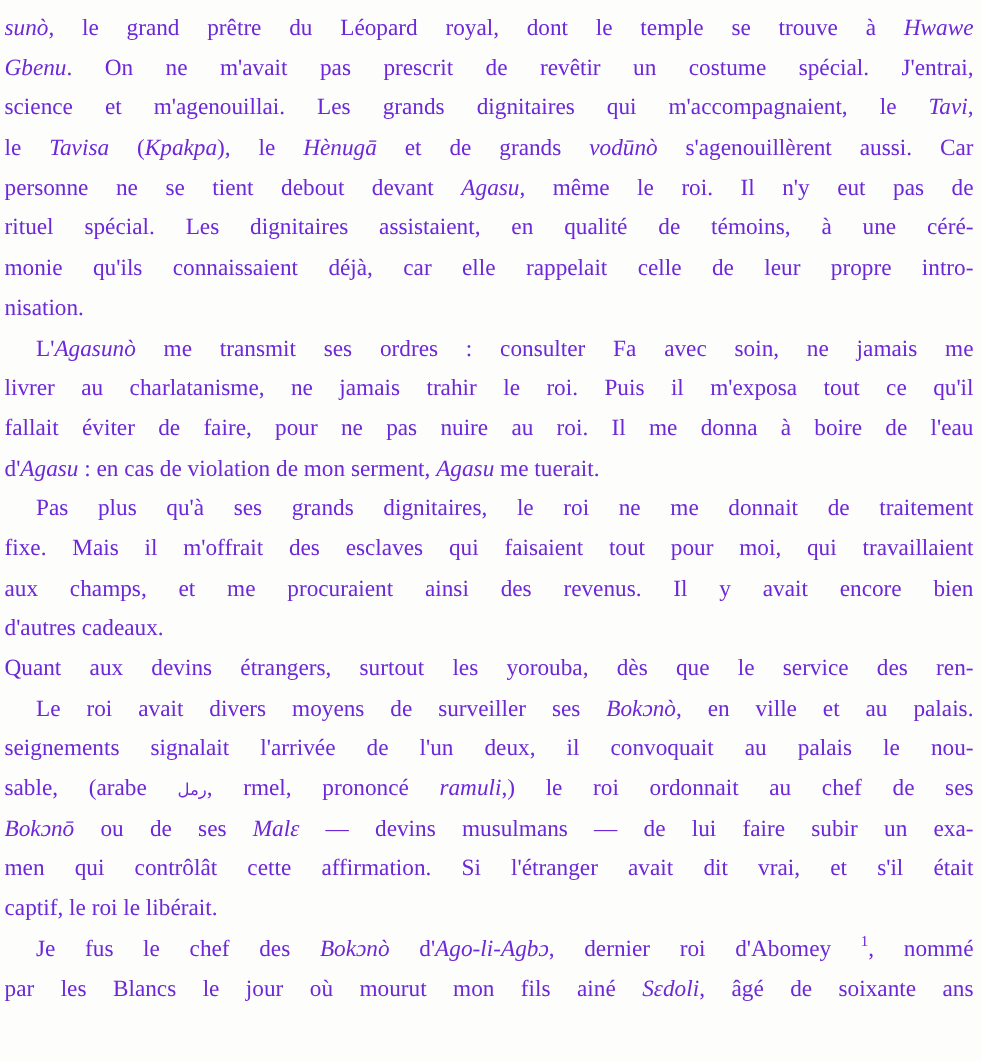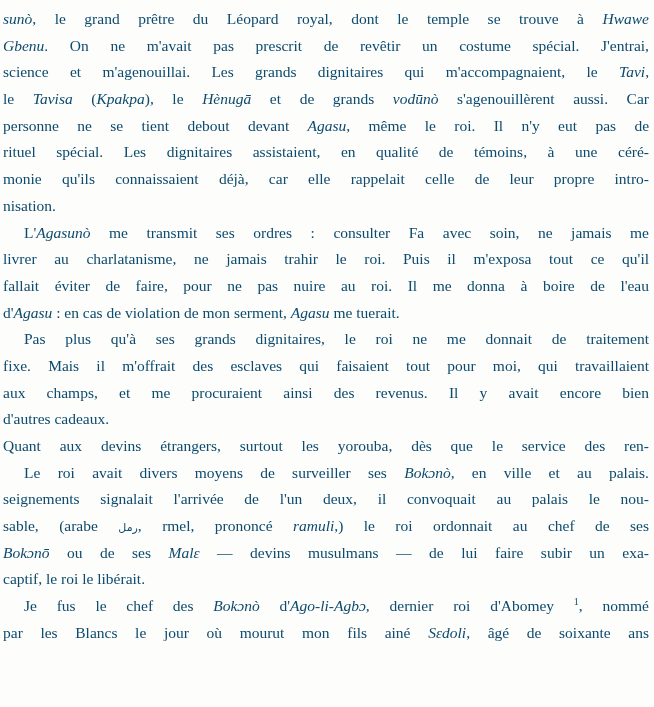--- a/index.html
+++ b/index.html
@@ -12,21 +12,21 @@
     height: 707px;
     overflow: hidden;
   }
   .book-page {
     box-sizing: border-box;
     width: 654px;
     height: 707px;
     padding: 6px 5px 0 3px;
     font-family: "Liberation Serif", "DejaVu Serif", serif;
     font-size: 15.5px;
-    color: #0c4a6e;
+    color: #6d28d9;
     -webkit-font-smoothing: antialiased;
   }
   .paragraph {
     margin: 0;
     padding: 0;
   }
   .line {
     height: 26.7px;
     line-height: 26.7px;
     text-align: justify;
@@ -79,20 +79,21 @@
         <div class="line"><span>fixe. Mais il m'offrait des esclaves qui faisaient tout pour moi, qui travaillaient</span></div>
         <div class="line"><span>aux champs, et me procuraient ainsi des revenus. Il y avait encore bien</span></div>
         <div class="line last"><span>d'autres cadeaux.</span></div>
       </div>
       <div class="paragraph">
         <div class="line"><span>Quant aux devins étrangers, surtout les yorouba, dès que le service des ren-</span></div>
         <div class="line indent"><span>Le roi avait divers moyens de surveiller ses </span><span class="it">Bokɔnò</span><span>, en ville et au palais.</span></div>
         <div class="line"><span>seignements signalait l'arrivée de l'un deux, il convoquait au palais le nou-</span></div>
         <div class="line"><span>sable, (arabe </span><span class="ar">رمل</span><span>, rmel, prononcé </span><span class="it">ramuli</span><span>,) le roi ordonnait au chef de ses</span></div>
         <div class="line"><span class="it">Bokɔnō</span><span> ou de ses </span><span class="it">Malɛ</span><span> — devins musulmans — de lui faire subir un exa-</span></div>
+        <div class="line"><span>men qui contrôlât cette affirmation. Si l'étranger avait dit vrai, et s'il était</span></div>
         <div class="line last"><span>captif, le roi le libérait.</span></div>
       </div>
       <div class="paragraph">
         <div class="line indent"><span>Je fus le chef des </span><span class="it">Bokɔnò</span><span> d'</span><span class="it">Ago-li-Agbɔ</span><span>, dernier roi d'Abomey </span><sup class="fn">1</sup><span>, nommé</span></div>
         <div class="line"><span>par les Blancs le jour où mourut mon fils ainé </span><span class="it">Sɛdoli</span><span>, âgé de soixante ans</span></div>
       </div>
     </div>
 </div>
 
 </body></html>

